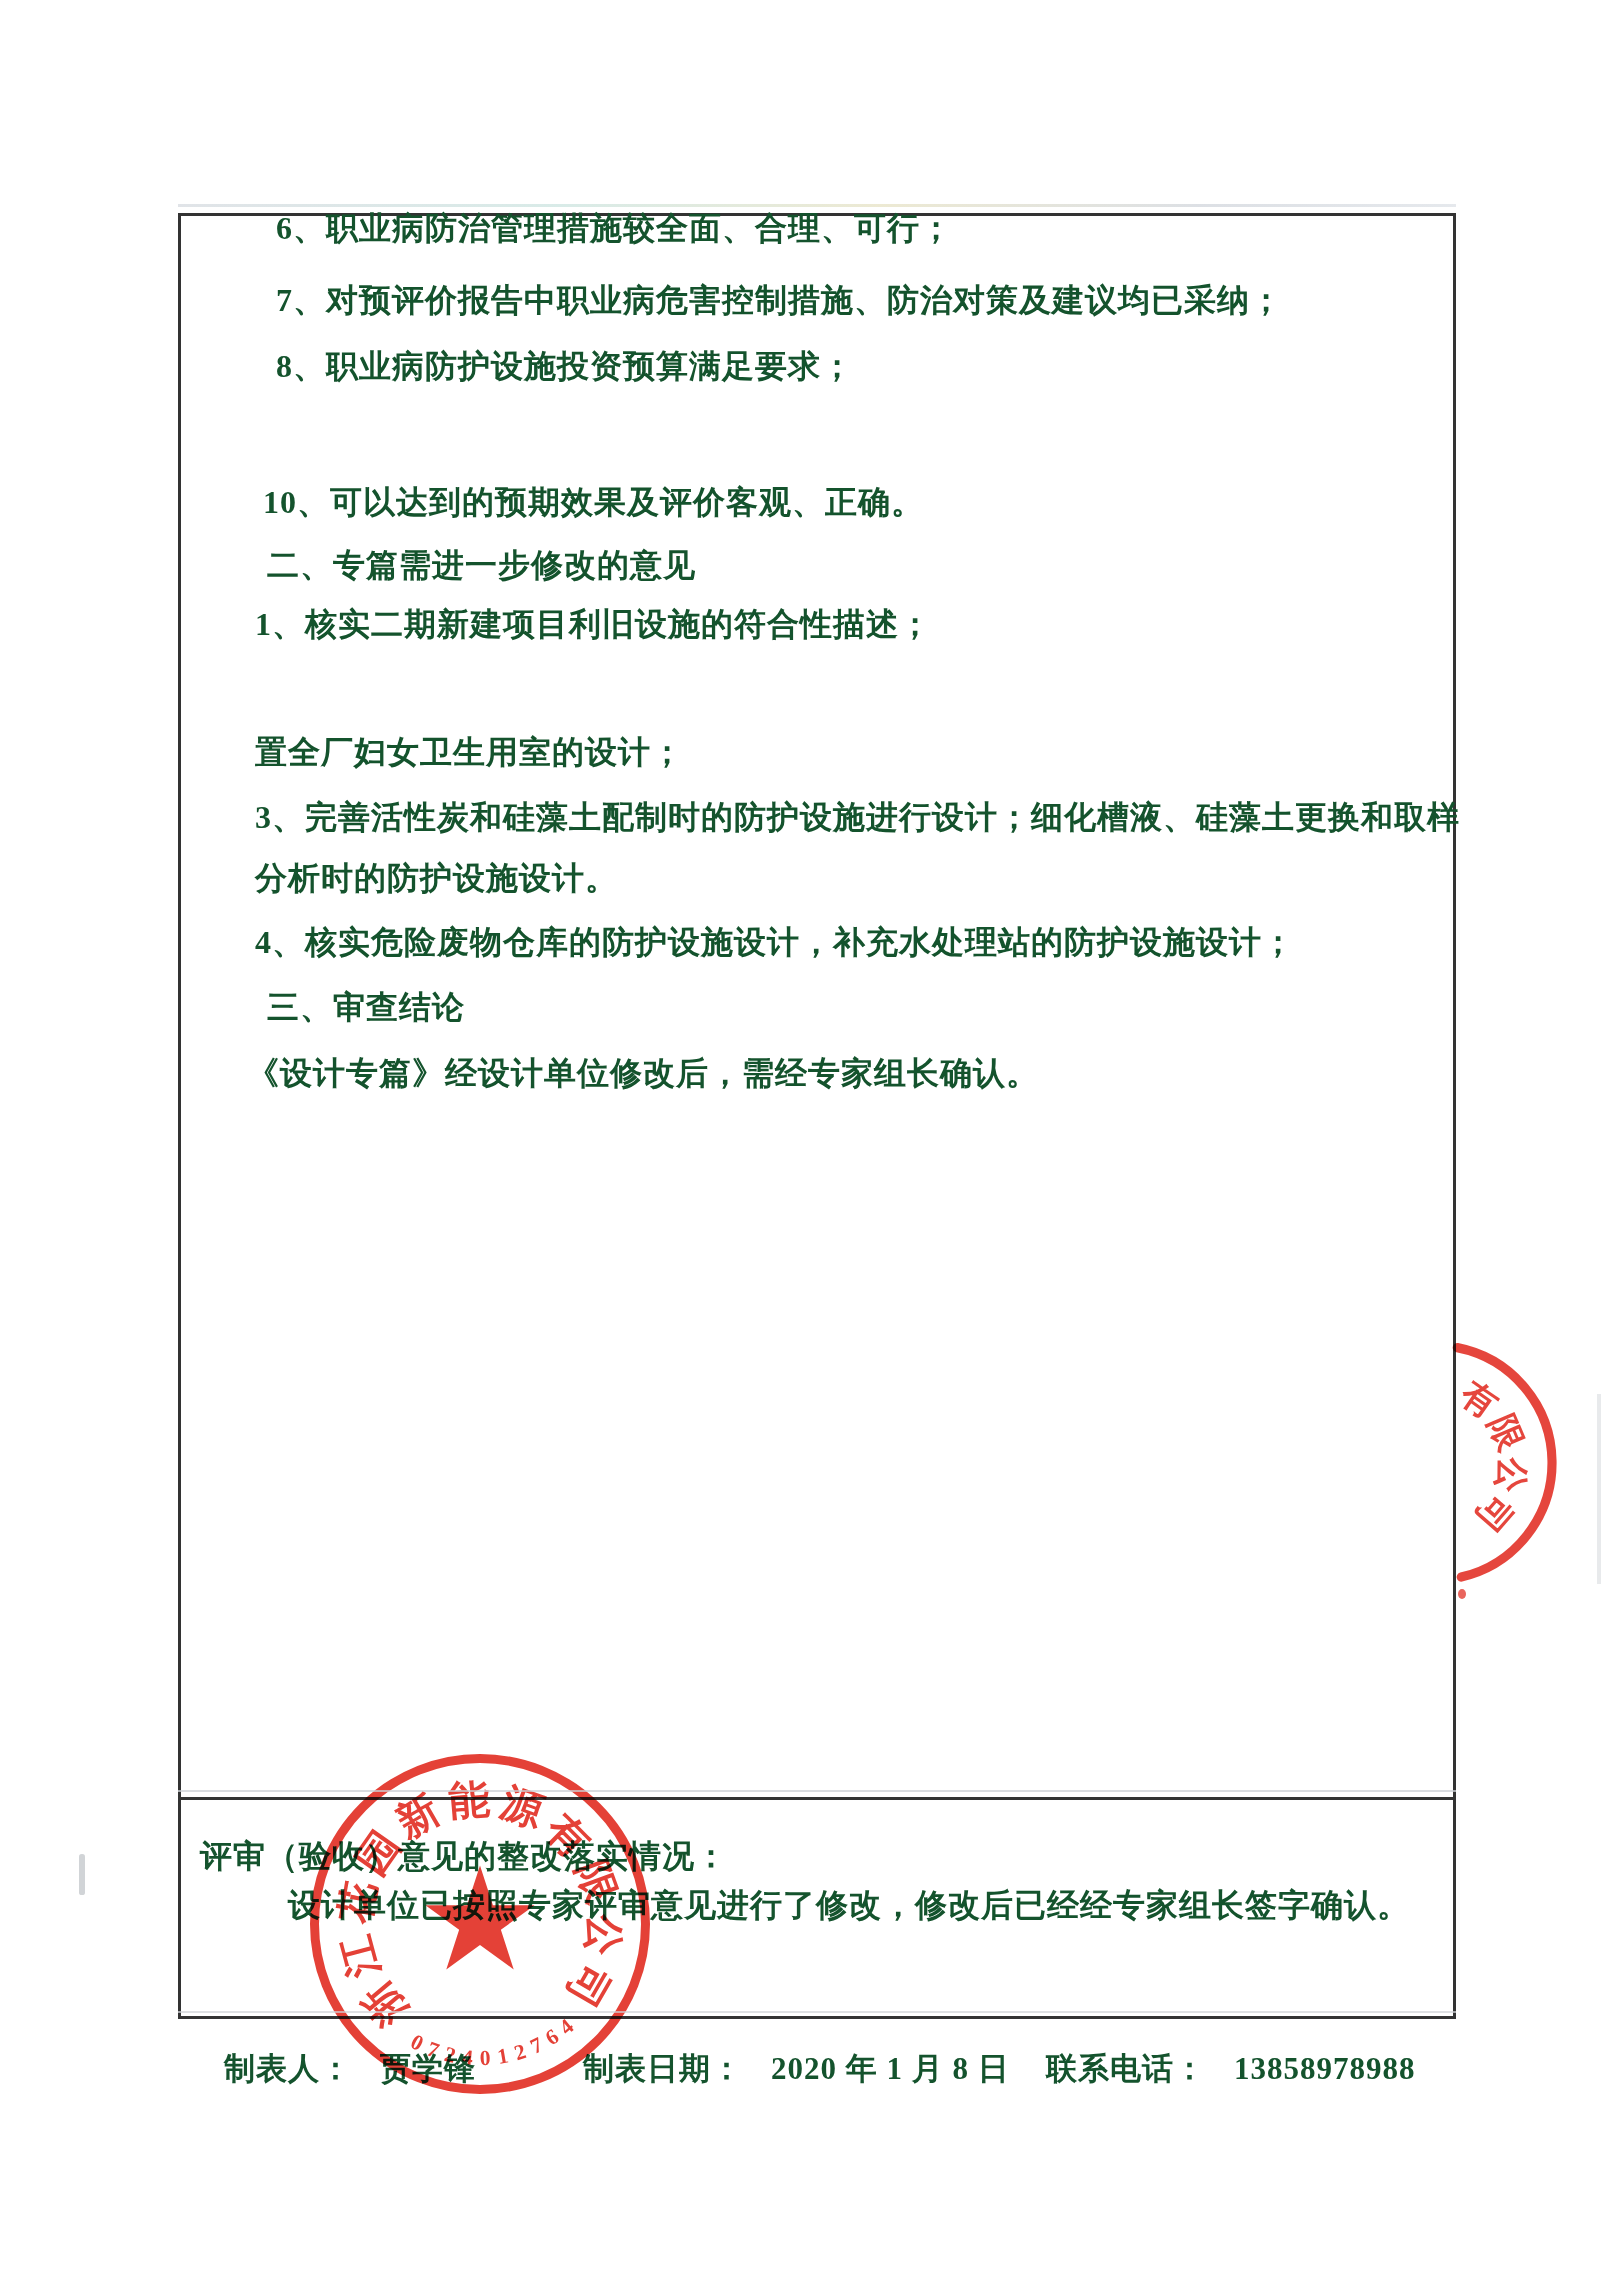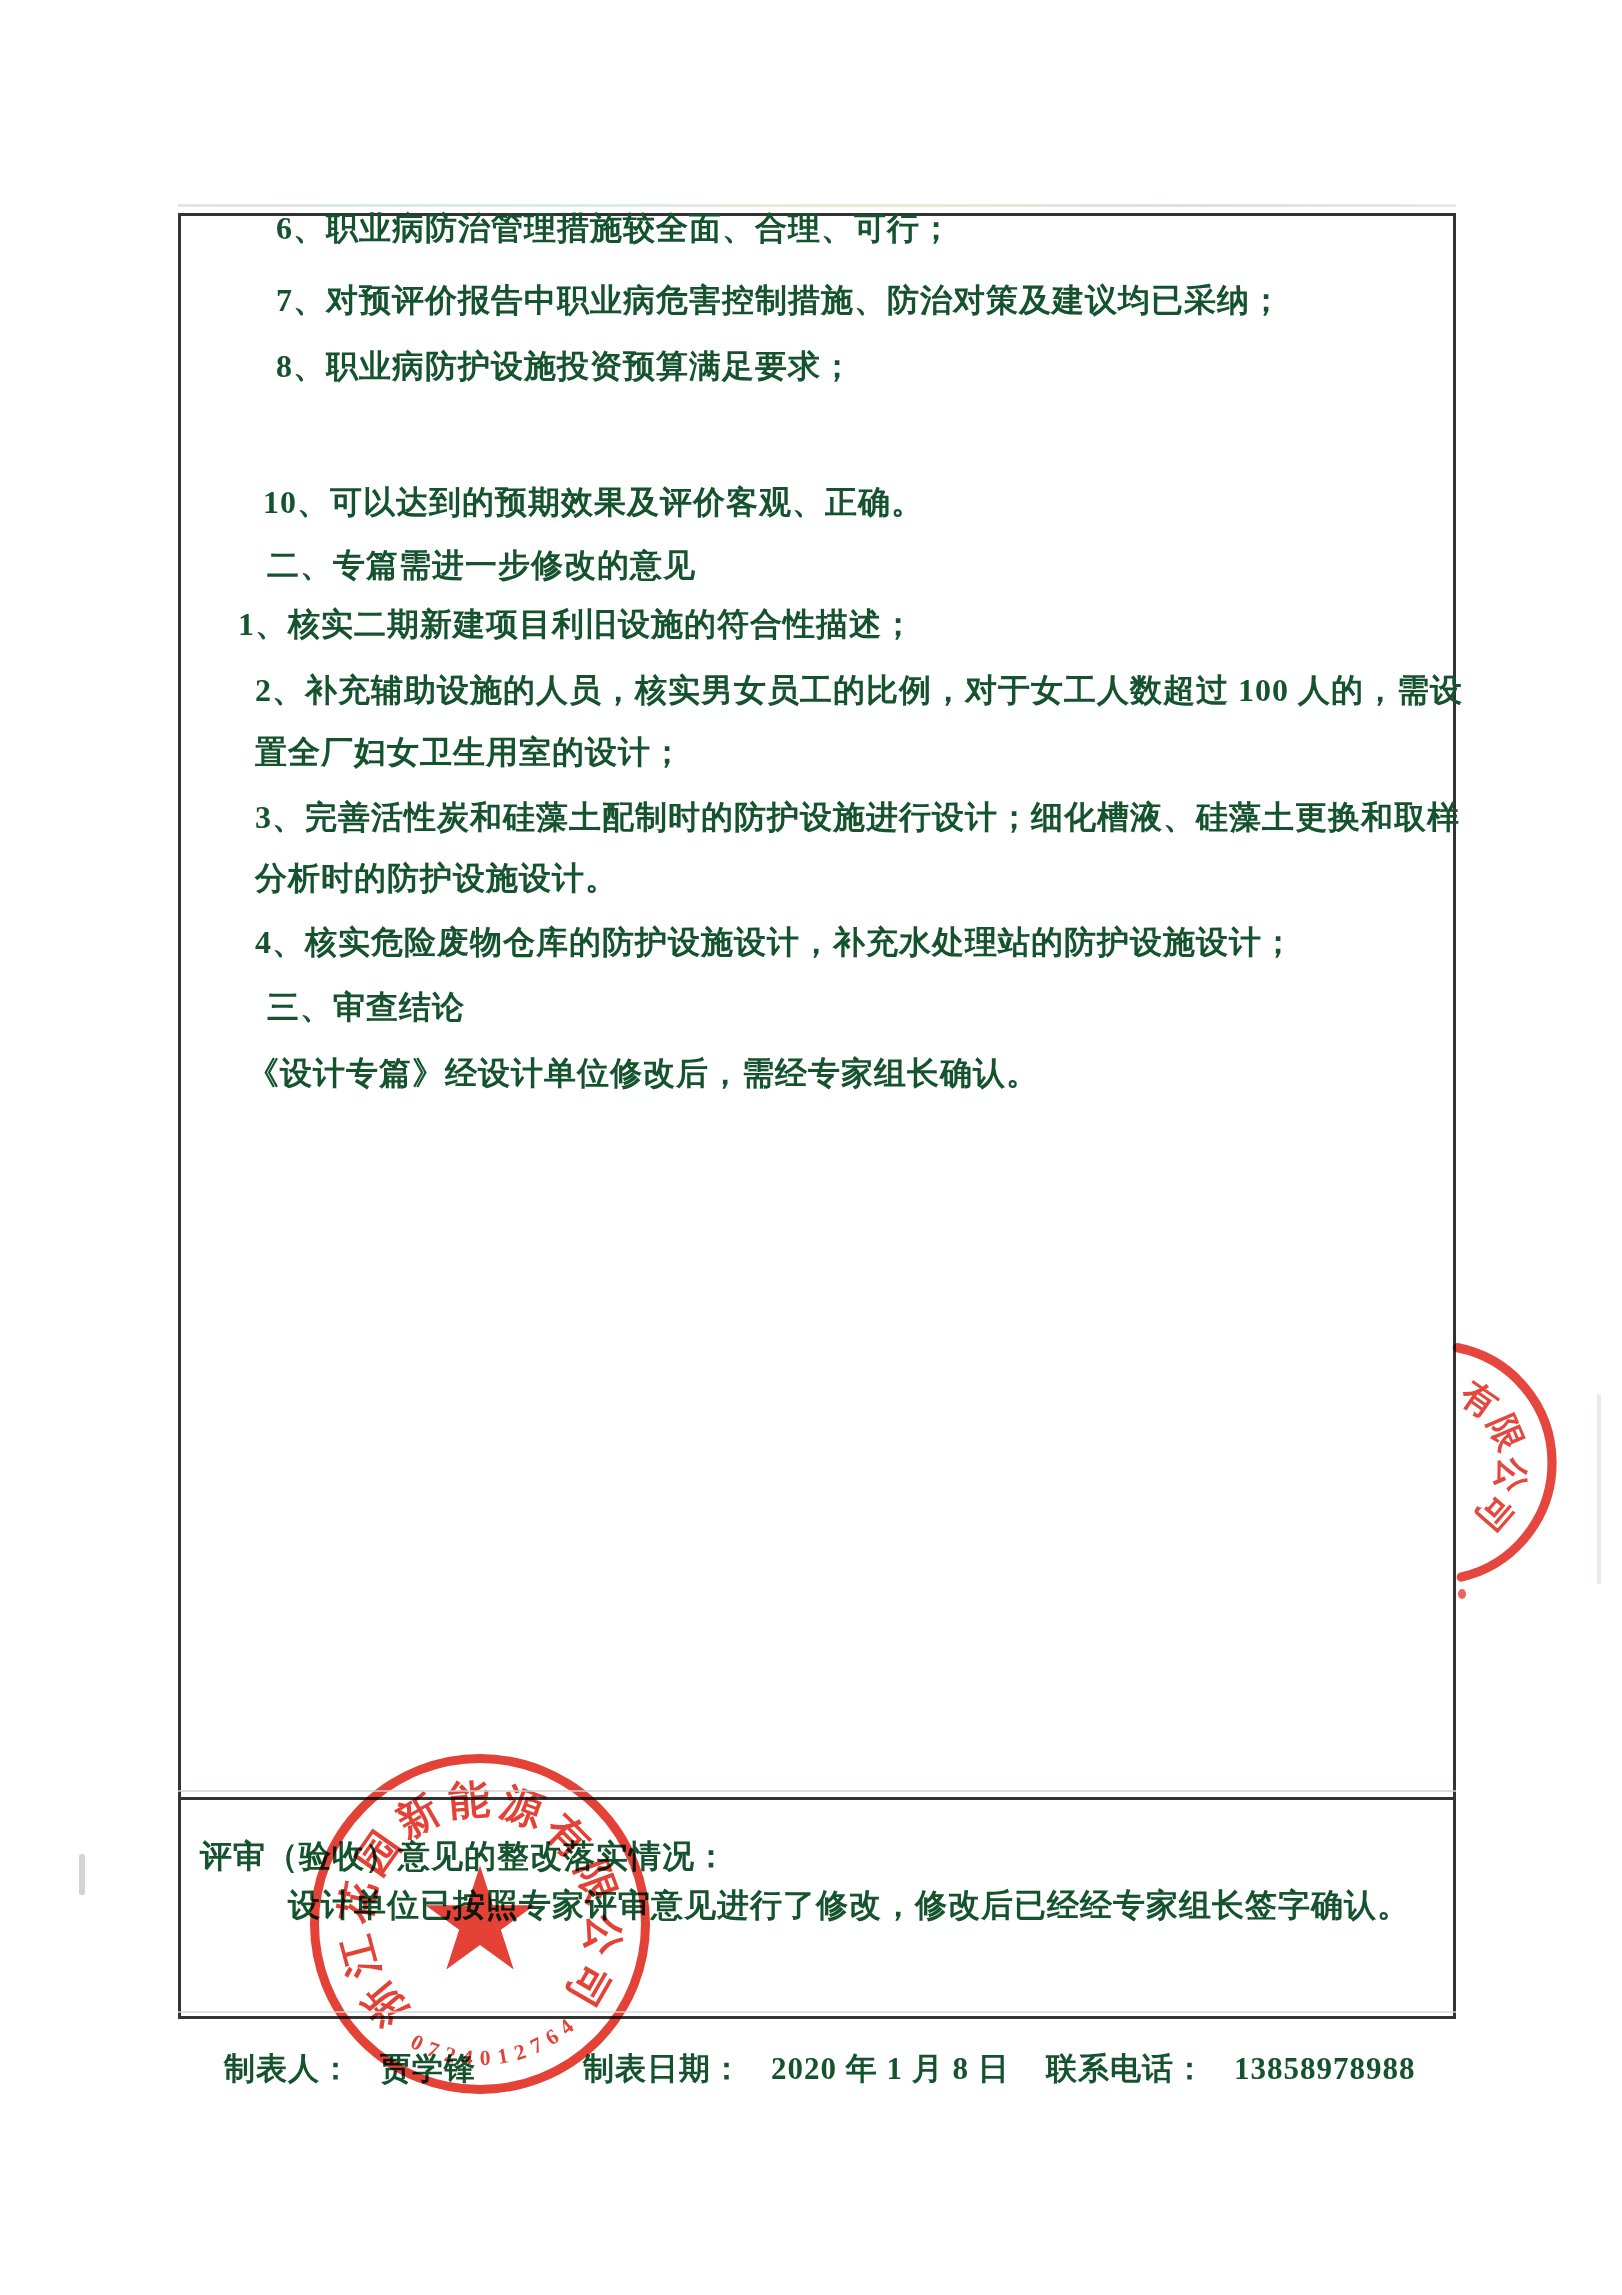--- a/index.html
+++ b/index.html
@@ -73,22 +73,21 @@
 
 <div id="page">
 
   <div id="main-box" class="box"></div>
 
   <div class="t" style="left:276px;top:209px">6、职业病防治管理措施较全面、合理、可行；</div>
   <div class="t" style="left:276px;top:281px">7、对预评价报告中职业病危害控制措施、防治对策及建议均已采纳；</div>
   <div class="t" style="left:276px;top:347px">8、职业病防护设施投资预算满足要求；</div>
   <div class="t" style="left:263px;top:483px">10、可以达到的预期效果及评价客观、正确。</div>
   <div class="t" style="left:267px;top:546px">二、专篇需进一步修改的意见</div>
-  <div class="t" style="left:238px;top:605px">1、核实二期新建项目利旧设施的符合性描述；</div>
-  <div class="t" style="left:255px;top:671px">2、补充辅助设施的人员，核实男女员工的比例，对于女工人数超过 100 人的，需设</div>
+  <div class="t" style="left:255px;top:605px">1、核实二期新建项目利旧设施的符合性描述；</div>
   <div class="t" style="left:255px;top:733px">置全厂妇女卫生用室的设计；</div>
   <div class="t" style="left:255px;top:798px">3、完善活性炭和硅藻土配制时的防护设施进行设计；细化槽液、硅藻土更换和取样</div>
   <div class="t" style="left:255px;top:859px">分析时的防护设施设计。</div>
   <div class="t" style="left:255px;top:923px">4、核实危险废物仓库的防护设施设计，补充水处理站的防护设施设计；</div>
   <div class="t" style="left:267px;top:988px">三、审查结论</div>
   <div class="t" style="left:247px;top:1054px">《设计专篇》经设计单位修改后，需经专家组长确认。</div>
 
   <div id="review-box" class="box"></div>
   <div class="t" style="left:200px;top:1837px">评审（验收）意见的整改落实情况：</div>
   <div class="t" style="left:288px;top:1886px">设计单位已按照专家评审意见进行了修改，修改后已经经专家组长签字确认。</div>

